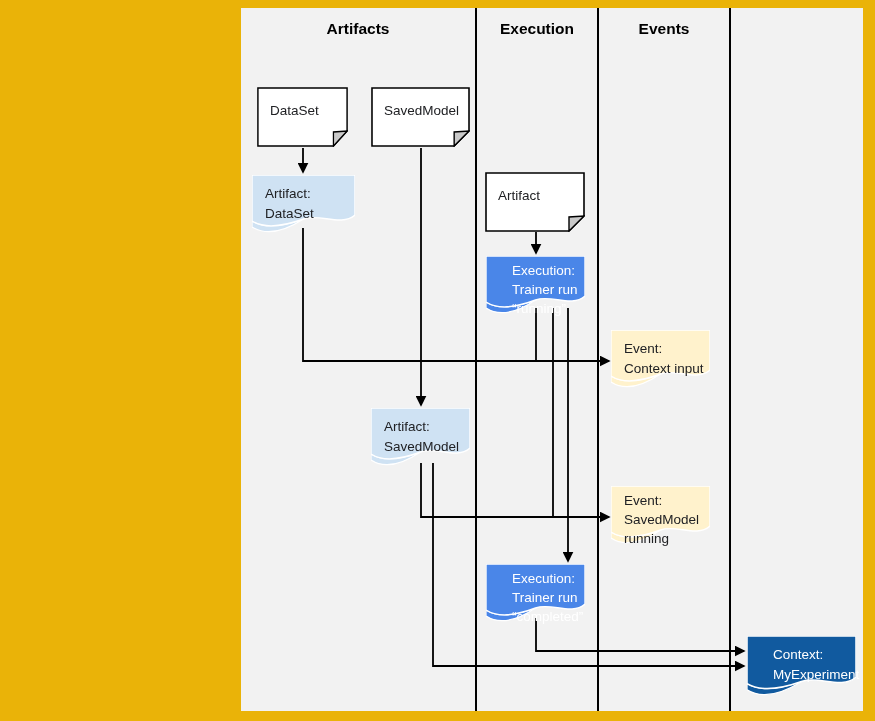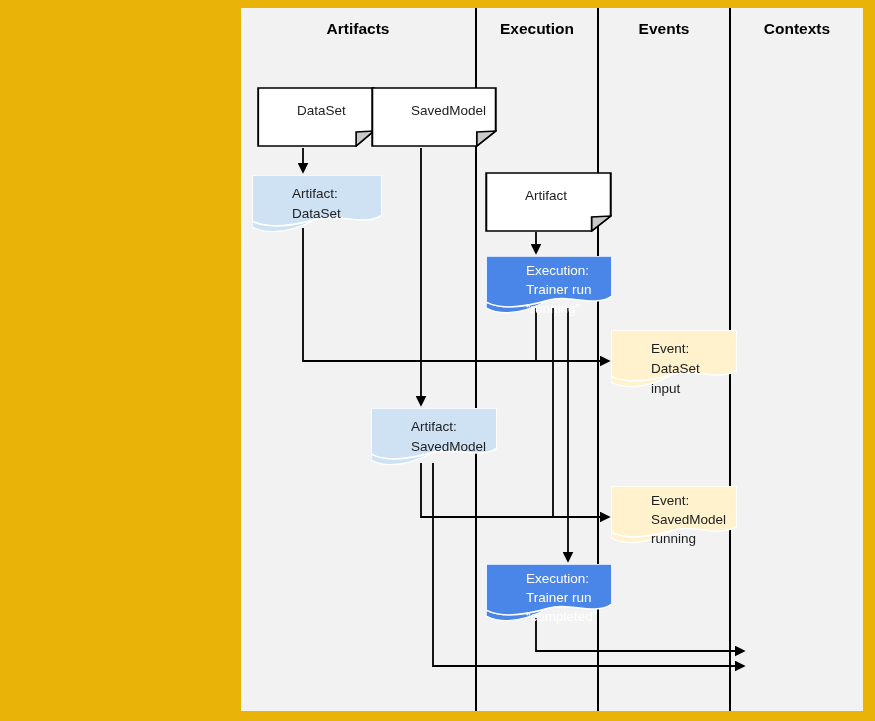--- a/index.html
+++ b/index.html
@@ -8,39 +8,38 @@
   .canvas{position:absolute;left:241px;top:8px;width:622px;height:703px;background:#f2f2f2;}
   .sep{position:absolute;top:0;width:2px;height:703px;background:#000;}
   .colhead{position:absolute;top:10px;height:22px;line-height:22px;text-align:center;
            font-weight:bold;font-size:15.5px;color:#000;}
   .node{position:absolute;}
   .node svg{position:absolute;left:0;top:0;width:100%;height:100%;display:block;}
   .node .txt{position:relative;z-index:2;padding:9px 6px 0 13px;font-size:13.5px;line-height:20px;}
   .file .txt{display:flex;flex-direction:column;justify-content:center;height:100%;
              box-sizing:border-box;padding:0 6px 12px 13px;}
   .txt-dark{color:#202124;}
-  .txt-white{color:#fff;}
+  .txt-white{color:#fff;margin-left:13px;}
   .connectors{position:absolute;left:0;top:0;z-index:1;}
-  .node{z-index:2;padding-left:27px;}
+  .node{z-index:2;}
   .sep{z-index:0;}
 </style>
 </head>
 <body>
 
 <div class="stage">
   <div class="canvas">
 
     <div class="sep" style="left:234px"></div>
     <div class="sep" style="left:356px"></div>
     <div class="sep" style="left:488px"></div>
 
     <div class="colhead" style="left:0;width:234px">Artifacts</div>
     <div class="colhead" style="left:358px;width:130px">Events</div>
     <div class="colhead" style="left:236px;width:120px">Execution</div>
-    <div class="colhead" style="left:490px;width:132px">Contexts</div>
 
     <svg class="connectors" width="622" height="703">
       <defs>
         <marker id="arr" viewBox="0 0 10 10" refX="8.5" refY="5" markerWidth="11" markerHeight="11" orient="auto-start-reverse" markerUnits="userSpaceOnUse">
           <path d="M0,0 L10,5 L0,10 Z" fill="#000"></path>
         </marker>
       </defs>
       <g fill="none" stroke="#000" stroke-width="1.8">
         <path d="M62,140 L62,164" marker-end="url(#arr)"></path>
         <path d="M180,140 L180,397" marker-end="url(#arr)"></path>
@@ -131,31 +130,41 @@
       </div>
     </div>
 
     <div class="node" style="left:370px;top:322px;width:99px;height:58px">
       <svg viewBox="0 0 100 58" preserveAspectRatio="none">
         <path d="M0,46 C14,55 34,50 50,44 C32,56 14,61 0,52 Z" stroke="#fff" stroke-width="1.2" fill="#fff2cc"></path>
         <path d="M0,0 H100 V40 C86,52 66,38 50,44 C34,50 14,55 0,46 Z" stroke="#fff" stroke-width="1.4" fill="#fff2cc"></path>
       </svg>
       <div class="txt txt-dark">
         <div>Event:</div>
-        <div>DataSet input</div>
+        <div>Context input</div>
       </div>
     </div>
 
     <div class="node" style="left:370px;top:478px;width:99px;height:58px">
       <svg viewBox="0 0 100 58" preserveAspectRatio="none">
         <path d="M0,46 C14,55 34,50 50,44 C32,56 14,61 0,52 Z" stroke="#fff" stroke-width="1.2" fill="#fff2cc"></path>
         <path d="M0,0 H100 V40 C86,52 66,38 50,44 C34,50 14,55 0,46 Z" stroke="#fff" stroke-width="1.4" fill="#fff2cc"></path>
       </svg>
       <div class="txt txt-dark" style="padding-top:5px;line-height:19px;">
         <div>Event:</div>
         <div>SavedModel</div>
         <div>running</div>
       </div>
     </div>
 
+    <div class="node" style="left:506px;top:628px;width:109px;height:60px">
+      <svg viewBox="0 0 100 58" preserveAspectRatio="none">
+        <path d="M0,46 C14,55 34,50 50,44 C32,56 14,61 0,52 Z" stroke="#fff" stroke-width="1.2" fill="#115a9f"></path>
+        <path d="M0,0 H100 V40 C86,52 66,38 50,44 C34,50 14,55 0,46 Z" stroke="#fff" stroke-width="1.4" fill="#115a9f"></path>
+      </svg>
+      <div class="txt txt-white">
+        <div>Context:</div>
+        <div>MyExperiment</div>
+      </div>
+    </div>
 
   </div>
 </div>
 
 </body></html>

